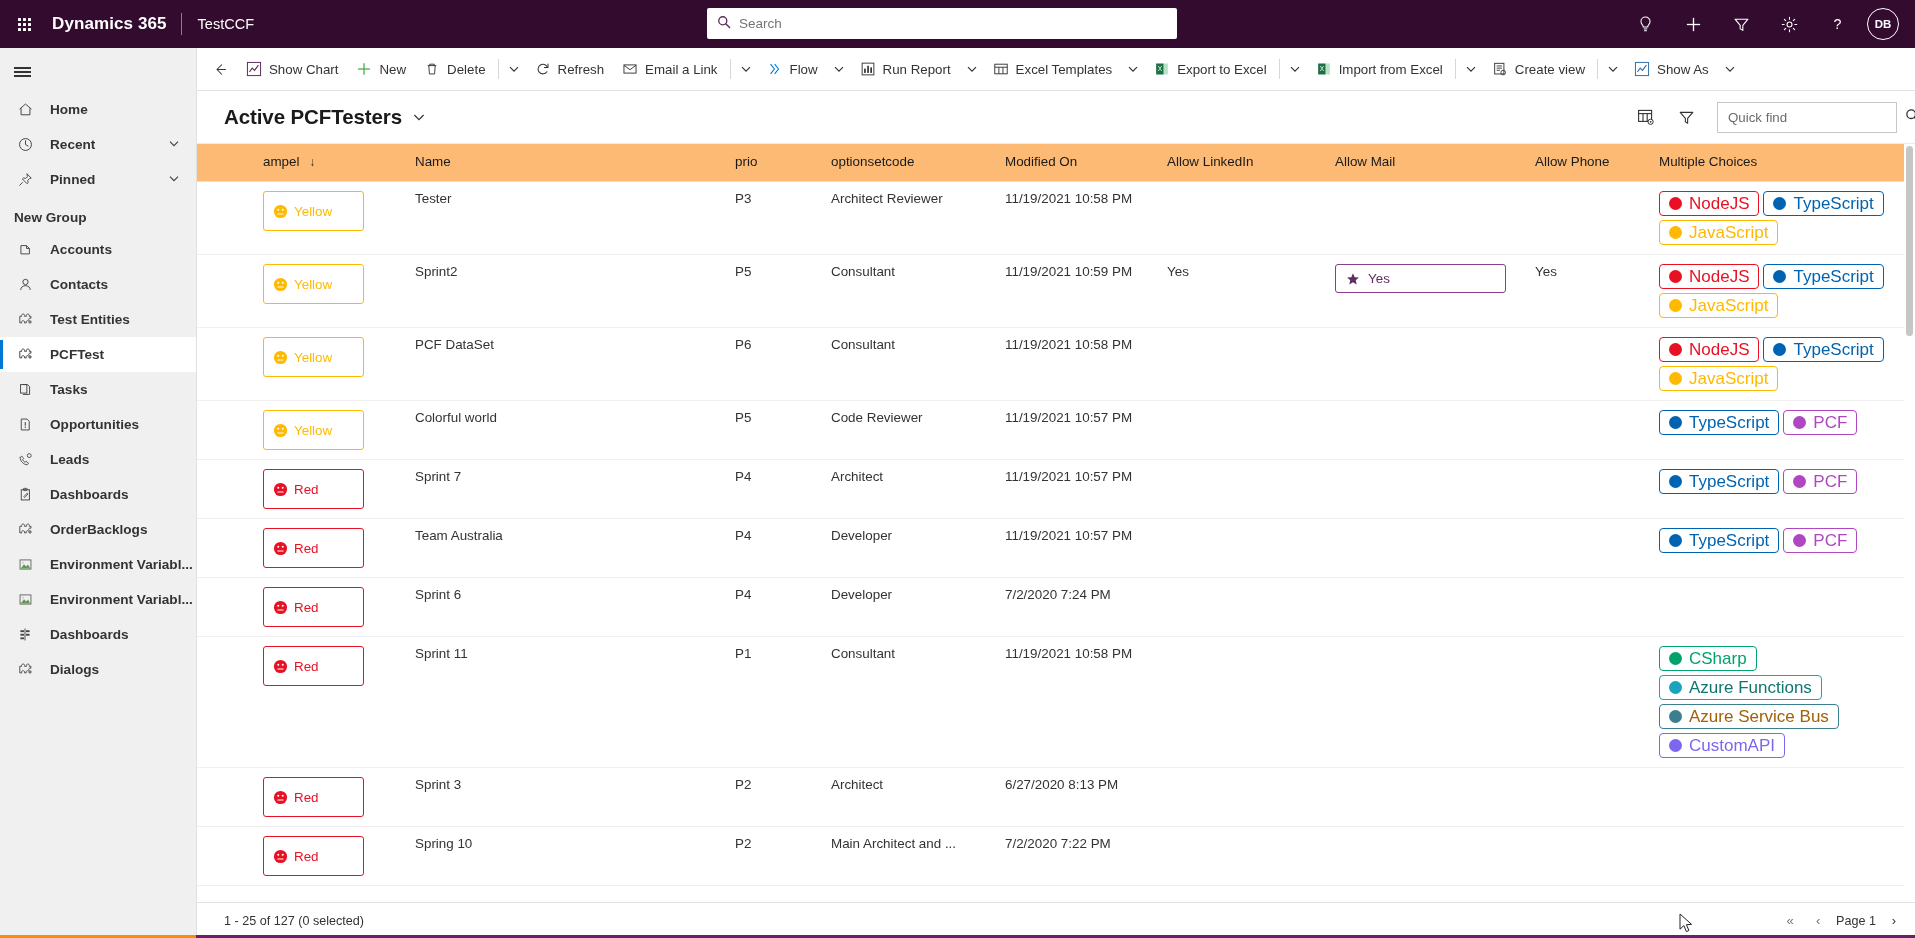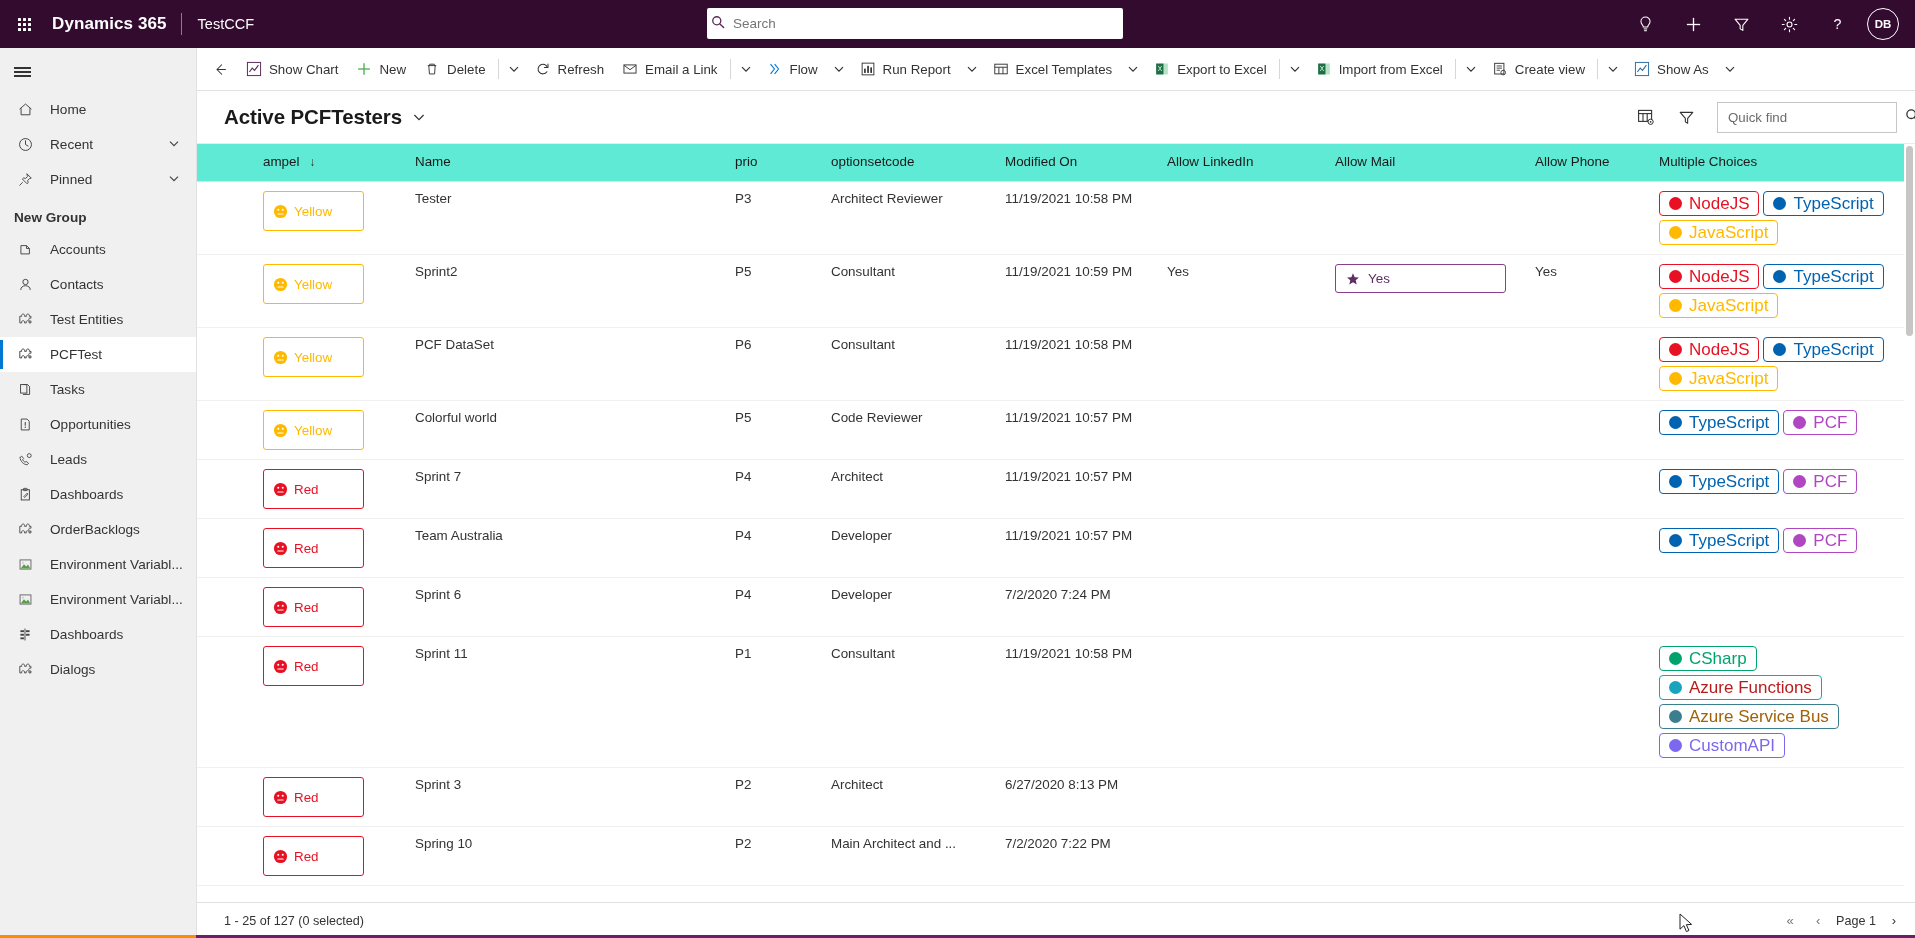--- a/index.html
+++ b/index.html
@@ -38,23 +38,23 @@
     padding-left: 4px; padding-right: 14px; white-space: nowrap;
   }
   .brand-sep {
     width: 1px; height: 22px; background: rgba(255,255,255,.45);
   }
   .app-name {
     font-size: 14.5px; padding-left: 16px; color: #ffffff; white-space: nowrap;
   }
   .search-wrap {
     position: absolute; left: 707px; top: 8px;
-    width: 416px; height: 31px;
+    width: 470px; height: 31px;
     background: #ffffff; border-radius: 2px;
-    display: flex; align-items: center; padding: 0 4px;
+    display: flex; align-items: center; padding: 0 10px;
   }
   .search-wrap .sicon { margin-right: 8px; flex: 0 0 auto; }
   .search-wrap input {
     border: none; outline: none; flex: 1;
     font-family: "Liberation Sans", sans-serif;
     font-size: 13.5px; color: #333; background: transparent;
   }
   .topbar-right {
     position: absolute; right: 10px; top: 0;
     height: 48px; display: flex; align-items: center; gap: 0px;
@@ -97,21 +97,21 @@
   }
   .nav-item.selected { background: #ffffff; }
   .nav-item.selected::before {
     content: ""; position: absolute; left: 0; top: 3px; bottom: 3px;
     width: 3px; background: #0078d4;
   }
   .nav-ico {
     width: 22px; flex: 0 0 22px; display: flex; align-items: center; justify-content: center;
     margin-right: 14px;
   }
-  .nav-label { white-space: nowrap; overflow: hidden; text-overflow: ellipsis; }
+  .nav-label { white-space: nowrap; overflow: hidden; text-overflow: ellipsis; font-weight: bold; }
   .nav-label.two-line {
     line-height: 11px; font-size: 13.6px; max-height: 24px;
     white-space: normal; word-break: break-all;
   }
   .nav-chevron { position: absolute; right: 16px; top: 50%; transform: translateY(-50%); }
   .group-header {
     font-size: 13.6px; font-weight: bold; color: #333;
     padding: 13px 0 7px 14px;
   }
 
@@ -185,21 +185,21 @@
   }
   table.grid {
     width: 100%; border-collapse: collapse; table-layout: fixed;
   }
   table.grid th {
     text-align: left; font-weight: normal;
     font-size: 13.4px; color: #1a1a1a;
     padding: 10px 8px 12px 8px;
     border-bottom: 1px solid #e1e1e1;
     white-space: nowrap;
-    background: #5eead4;
+    background: #fdba74;
     cursor: pointer;
     user-select: none;
   }
   table.grid td {
     font-size: 13.4px; color: #333333;
     padding: 9px 8px;
     border-bottom: 1px solid #f0f0f0;
     vertical-align: top;
   }
   .row-checkcell { width: 58px; }
@@ -1028,21 +1028,21 @@
               <td class="c-modon">11/19/2021 10:58 PM</td>
               <td class="c-li"></td>
               <td class="c-mail"></td>
               <td class="c-phone"></td>
               <td class="c-multi">
                 <div class="pills">
                   <span class="pill" style="border-color: rgb(0, 163, 108); color: rgb(0, 163, 108);">
                     <span class="dot" style="background: rgb(0, 163, 108);"></span>
                     <span>CSharp</span>
                   </span>
-                  <span class="pill" style="border-color: rgb(25, 163, 189); color: #b91c1c;">
+                  <span class="pill" style="border-color: rgb(25, 163, 189); color: #0f766e;">
                     <span class="dot" style="background: rgb(25, 163, 189);"></span>
                     <span>Azure Functions</span>
                   </span>
                   <span class="pill" style="border-color: rgb(59, 127, 143); color: #a16207; text-align: center;">
                     <span class="dot" style="background: rgb(59, 127, 143);"></span>
                     <span>Azure Service Bus</span>
                   </span>
                   <span class="pill" style="border-color: rgb(123, 104, 238); color: rgb(123, 104, 238);">
                     <span class="dot" style="background: rgb(123, 104, 238);"></span>
                     <span>CustomAPI</span>

